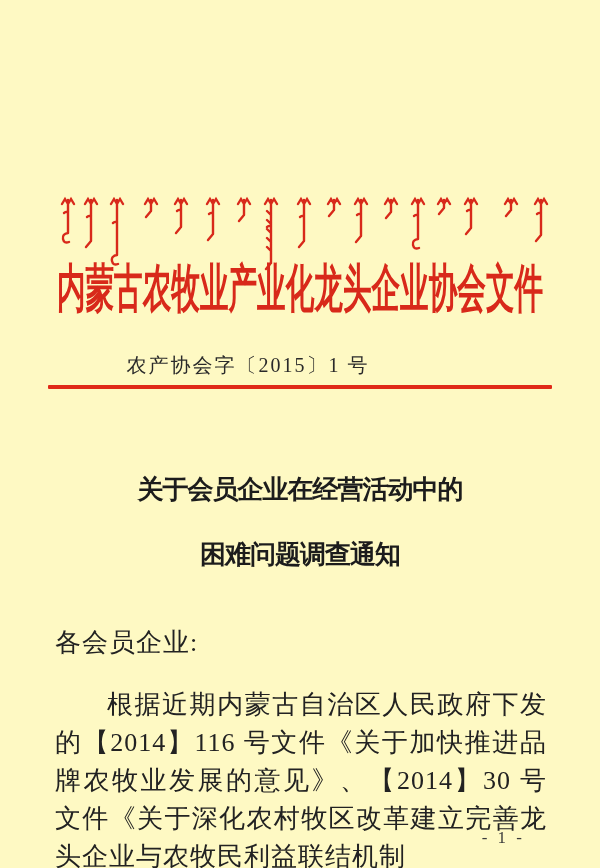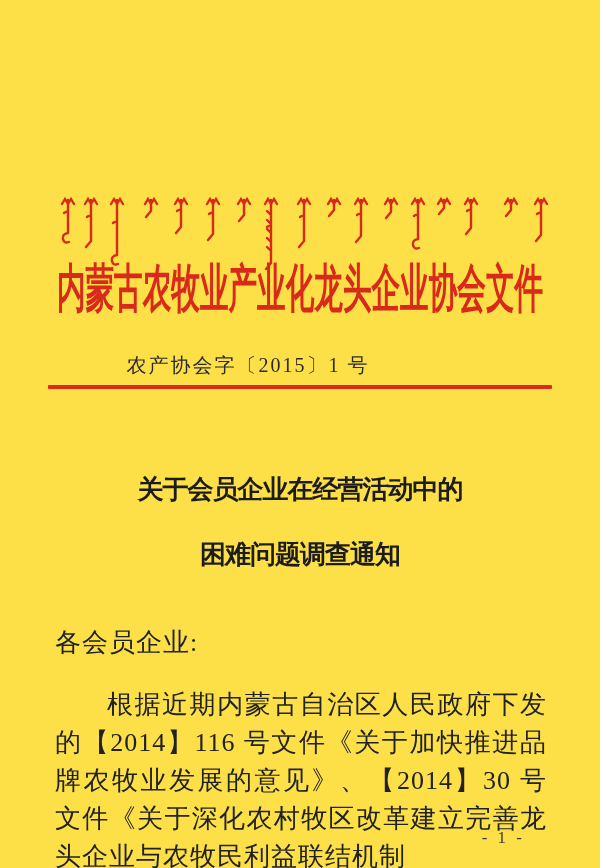--- a/index.html
+++ b/index.html
@@ -9,21 +9,21 @@
   body {
     width: 600px;
     height: 868px;
     background: #ffffff;
     font-family: "Liberation Serif", serif;
   }
   .page {
     position: relative;
     width: 600px;
     height: 868px;
-    background: #fde047;
+    background: #fef9c3;
     overflow: hidden;
   }
   
   .mongolian {
     position: absolute;
     left: 55px;
     top: 197px;
     width: 492px;
     height: 76px;
     overflow: visible;

